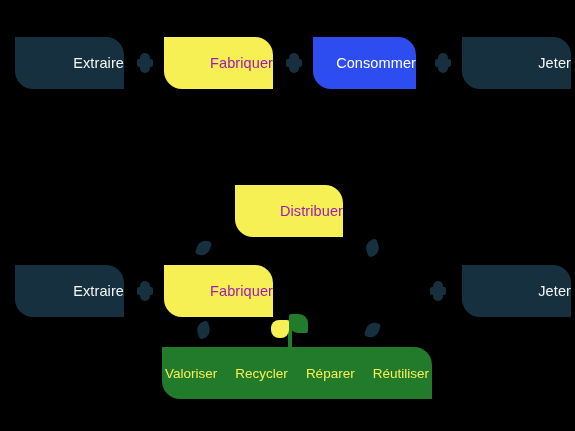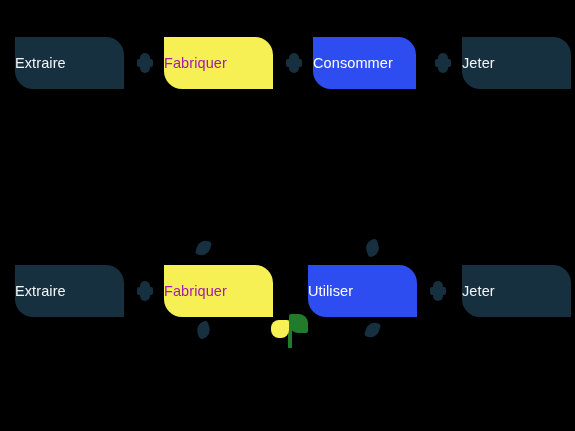--- a/index.html
+++ b/index.html
@@ -13,21 +13,21 @@
     position:relative;
     width:575px; height:431px;
     background:#000000;
   }
 
   
   .node{
     position:absolute;
     display:flex;
     align-items:center;
-    justify-content:flex-start;
+    justify-content:flex-end;
     
     border-radius:0 18px 0 18px;
     font-size:14.5px;
     letter-spacing:.1px;
     white-space:nowrap;
     user-select:none;
   }
   .node.dark  { background:#17303f; color:#f2f6f8; }
   .node.yellow{ background:#f7f055; color:#a21caf; }
   .node.blue  { background:#2d4df0; color:#ffffff; }
@@ -120,47 +120,53 @@
   <div class="node blue" style="left:313px; top:37px;  width:103px; height:52px;">
     <span>Consommer</span>
   </div>
 
   <div class="conn h" style="left:438px; top:53px;"></div>
 
   <div class="node dark" style="left:462px; top:37px;  width:109px; height:52px;">
     <span>Jeter</span>
   </div>
 
+  <div class="node yellow" style="left:235px; top:185px; width:108px; height:52px;">
+    <span>Distribuer</span>
+  </div>
 
   <div class="conn leaf" style="left:197px; top:240px; transform:rotate(18deg);"></div>
   <div class="conn leaf" style="left:366px; top:240px; transform:rotate(-18deg);"></div>
 
   <div class="node dark" style="left:15px;  top:265px; width:109px; height:52px;">
     <span>Extraire</span>
   </div>
 
   <div class="conn h" style="left:140px; top:281px;"></div>
 
   <div class="node yellow" style="left:164px; top:265px; width:109px; height:52px;">
     <span>Fabriquer</span>
   </div>
 
-  <div class="node blue" style="left:308px; top:265px; width:109px; height:52px;">
-    <span>Utiliser</span>
-  </div>
 
   <div class="conn h" style="left:433px; top:281px;"></div>
 
   <div class="node dark" style="left:462px; top:265px; width:109px; height:52px;">
     <span>Jeter</span>
   </div>
 
   <div class="conn leaf" style="left:197px; top:322px; transform:rotate(-18deg);"></div>
   <div class="conn leaf" style="left:366px; top:322px; transform:rotate(18deg);"></div>
 
   <div class="sprout" style="left:271px; top:312px;">
     <div class="stem"></div>
     <div class="leaf-left"></div>
     <div class="leaf-right"></div>
   </div>
 
+  <div class="green-bar" style="left:162px; top:347px; width:270px; height:52px;">
+    <span>Valoriser</span>
+    <span>Recycler</span>
+    <span>Réparer</span>
+    <span>Réutiliser</span>
+  </div>
 
 </div>
 
 </body></html>

